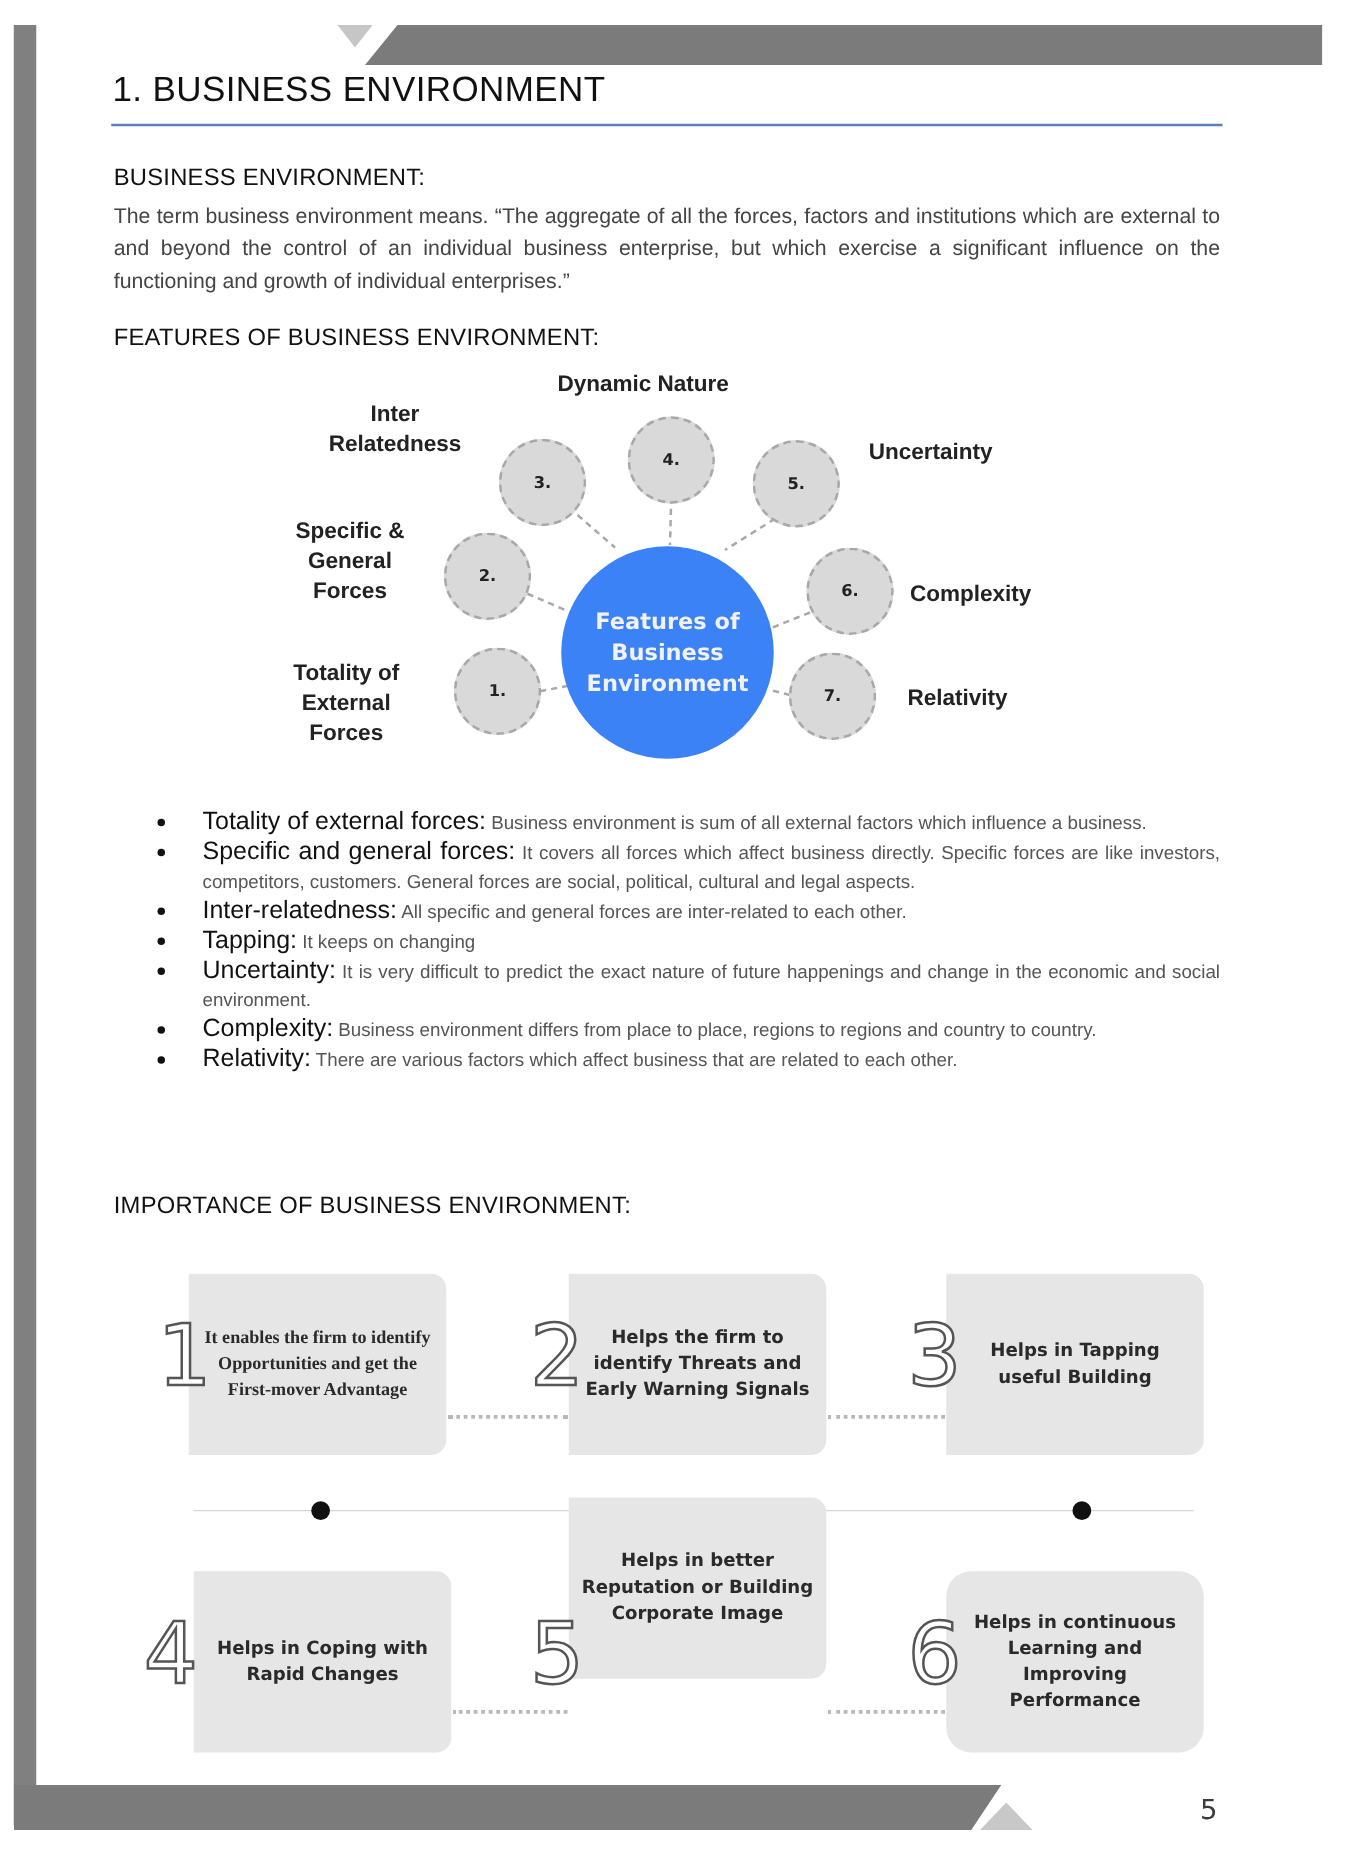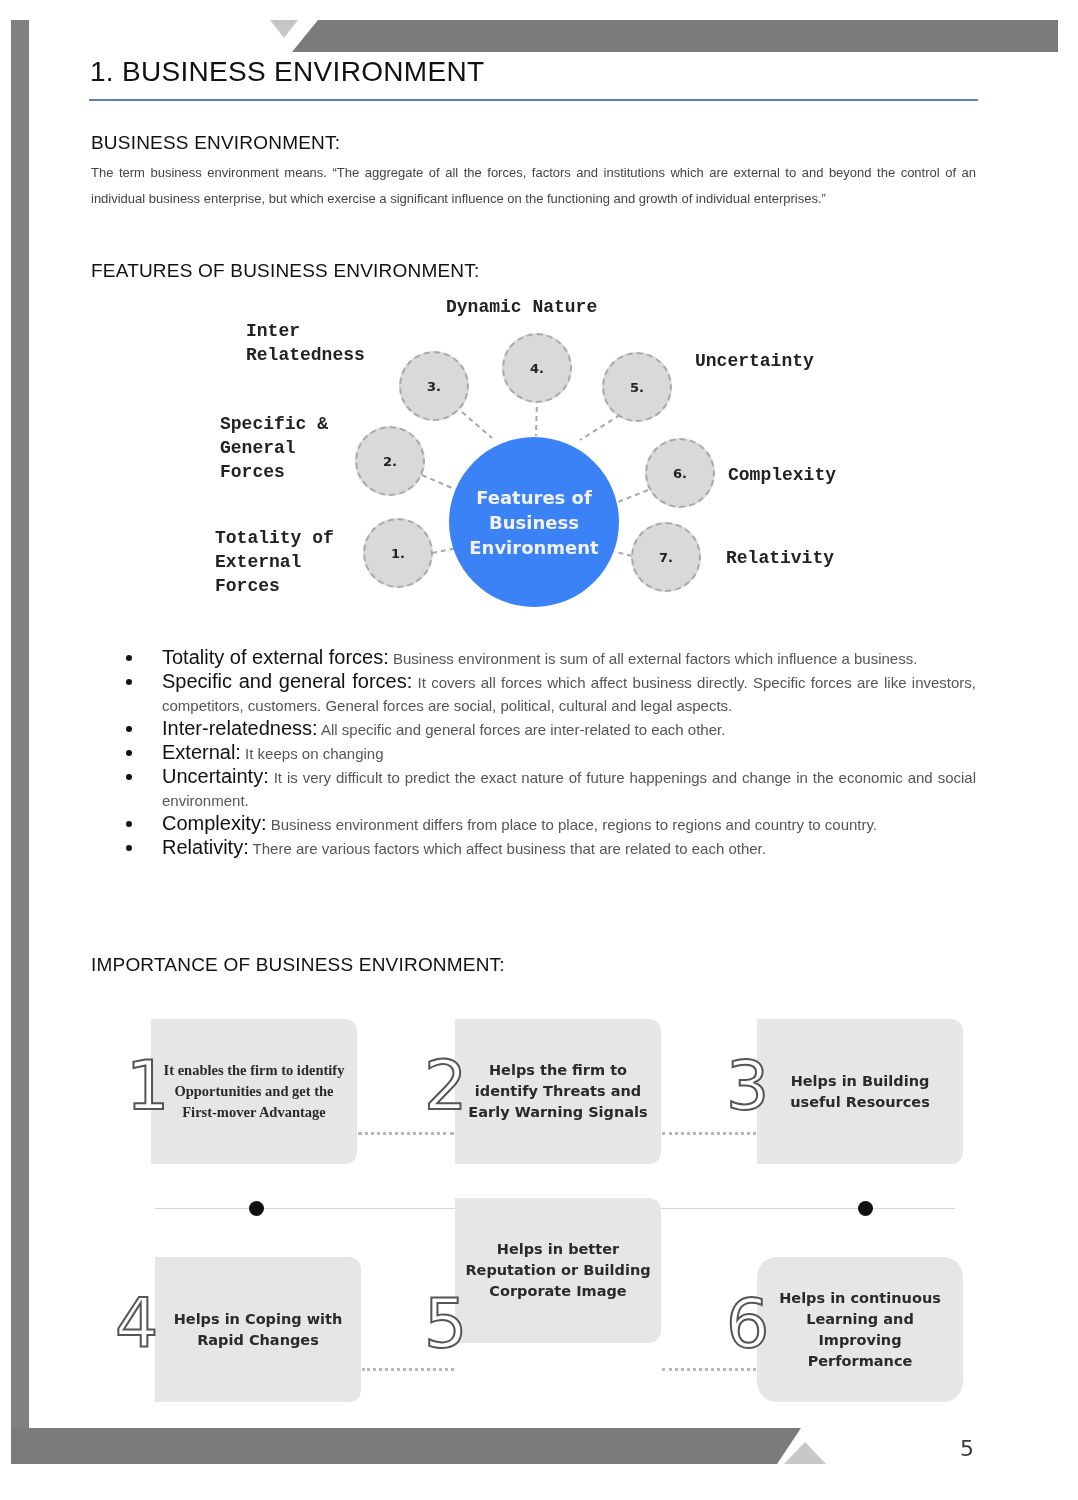--- a/index.html
+++ b/index.html
@@ -10,28 +10,28 @@
   .top-bar { position: absolute; left: 292px; top: 20px; width: 766px; height: 32px; background: #7b7b7b; clip-path: polygon(26px 0, 100% 0, 100% 100%, 0 100%); }
   .top-tri { position: absolute; left: 270px; top: 20px; width: 0; height: 0; border-left: 14px solid transparent; border-right: 14px solid transparent; border-top: 18px solid #c6c6c6; }
   .bottom-bar { position: absolute; left: 11px; top: 1428px; width: 790px; height: 36px; background: #7b7b7b; clip-path: polygon(0 0, 100% 0, calc(100% - 24px) 100%, 0 100%); }
   .bottom-tri { position: absolute; left: 784px; top: 1442px; width: 0; height: 0; border-left: 21px solid transparent; border-right: 21px solid transparent; border-bottom: 22px solid #c8c8c8; }
   .page-num { position: absolute; left: 960px; top: 1436px; font-size: 22px; color: #3a3a3a; font-family: "DejaVu Sans", sans-serif; }
 
   .title { position: absolute; left: 90px; top: 56px; font-size: 28px; letter-spacing: 0.3px; color: #111; }
   .title-rule { position: absolute; left: 89px; top: 99px; width: 889px; height: 2px; background: #5b80b8; }
 
   .h2 { position: absolute; left: 91px; font-size: 19px; color: #111; letter-spacing: 0.2px; }
-  .para { position: absolute; left: 91px; top: 160px; width: 885px; font-size: 13px; line-height: 26px; color: #444; text-align: justify; }
+  .para { position: absolute; left: 91px; top: 160px; width: 885px; font-size: 17px; line-height: 26px; color: #444; text-align: justify; }
 
   
   .diagram { position: absolute; left: 200px; top: 290px; width: 680px; height: 330px; }
   .diagram svg { position: absolute; left: 0; top: 0; }
   .node { position: absolute; width: 70px; height: 70px; margin-left: -35px; margin-top: -35px; border-radius: 50%; background: #d9d9d9; border: 2px dashed #a8a8a8; box-sizing: border-box; display: flex; align-items: center; justify-content: center; font-family: "DejaVu Sans", sans-serif; font-weight: bold; font-size: 13px; color: #222; }
   .hub { position: absolute; left: 334px; top: 232px; width: 170px; height: 170px; margin-left: -85px; margin-top: -85px; border-radius: 50%; background: #3b82f6; color: #f2f2f2; display: flex; align-items: center; justify-content: center; text-align: center; font-family: "DejaVu Sans", sans-serif; font-weight: bold; font-size: 18px; line-height: 25px; }
-  .flabel { position: absolute; font-family: Liberation Mono, monospace; font-weight: bold; font-size: 18px; line-height: 24px; color: #222; text-align: left; white-space: nowrap; }
+  .flabel { position: absolute; font-family: Liberation Sans, sans-serif; font-weight: bold; font-size: 18px; line-height: 24px; color: #222; text-align: center; white-space: nowrap; }
 
   
   .bullets { position: absolute; left: 126px; top: 646px; width: 850px; margin: 0; padding: 0; list-style: none; }
   .bullets li { position: relative; padding-left: 36px; font-size: 15px; line-height: 23px; color: #555; text-align: justify; }
   .bullets li .dot { position: absolute; left: 0; top: 9px; width: 6px; height: 6px; border-radius: 50%; background: #111; }
   .bullets li .term { font-size: 20px; color: #111; }
 
   
   .imp-card { position: absolute; width: 206px; height: 145px; background: #e6e6e6; border-radius: 0 12px 12px 0; display: flex; align-items: center; justify-content: center; text-align: center; font-family: "DejaVu Sans", sans-serif; font-weight: bold; font-size: 14.5px; line-height: 21px; color: #2a2a2a; box-sizing: border-box; padding: 0 10px; }
   .imp-num { position: absolute; font-family: "DejaVu Sans", sans-serif; font-size: 68px; line-height: 68px; color: #fff; -webkit-text-stroke: 2px #555; font-weight: normal; }
@@ -86,42 +86,42 @@
   <div class="flabel" style="left:246px; top:5px;">Dynamic Nature</div>
   <div class="flabel" style="left:495px; top:59px;">Uncertainty</div>
   <div class="flabel" style="left:528px; top:173px;">Complexity</div>
   <div class="flabel" style="left:526px; top:256px;">Relativity</div>
 </div>
 
 <ul class="bullets">
   <li><span class="dot"></span><span class="term">Totality of external forces:</span><span> Business environment is sum of all external factors which influence a business.</span></li>
   <li><span class="dot"></span><span class="term">Specific and general forces:</span><span> It covers all forces which affect business directly. Specific forces are like investors, competitors, customers. General forces are social, political, cultural and legal aspects.</span></li>
   <li><span class="dot"></span><span class="term">Inter-relatedness:</span><span> All specific and general forces are inter-related to each other.</span></li>
-  <li><span class="dot"></span><span class="term">External:</span><span> It keeps on changing</span></li>
+  <li><span class="dot"></span><span class="term">Tapping:</span><span> It keeps on changing</span></li>
   <li><span class="dot"></span><span class="term">Uncertainty:</span><span> It is very difficult to predict the exact nature of future happenings and change in the economic and social environment.</span></li>
   <li><span class="dot"></span><span class="term">Complexity:</span><span> Business environment differs from place to place, regions to regions and country to country.</span></li>
   <li><span class="dot"></span><span class="term">Relativity:</span><span> There are various factors which affect business that are related to each other.</span></li>
 </ul>
 
 <div class="h2" style="top:954px;">IMPORTANCE OF BUSINESS ENVIRONMENT:</div>
 
 <div>
 
   <div class="dotline" style="left:358px; top:1132px; width:96px;"></div>
   <div class="dotline" style="left:662px; top:1132px; width:94px;"></div>
   <div class="dotline" style="left:362px; top:1368px; width:92px;"></div>
   <div class="dotline" style="left:662px; top:1368px; width:94px;"></div>
 
   <div class="imp-card" style="left:151px; top:1019px;font-family:Liberation Serif, serif;">It enables the firm to identify Opportunities and get the First-mover Advantage</div>
   <div class="imp-num" style="left:126px; top:1052px;">1</div>
 
   <div class="imp-card" style="left:455px; top:1019px;text-align:center;">Helps the firm to identify Threats and Early Warning Signals</div>
   <div class="imp-num" style="left:424px; top:1052px;">2</div>
 
-  <div class="imp-card" style="left:757px; top:1019px;">Helps in Building useful Resources</div>
+  <div class="imp-card" style="left:757px; top:1019px;">Helps in Tapping useful Building</div>
   <div class="imp-num" style="left:726px; top:1052px;">3</div>
 
   <div class="timeline"></div>
   <div class="tl-dot" style="left:256px; top:1208px;"></div>
   <div class="tl-dot" style="left:562px; top:1208px;"></div>
   <div class="tl-dot" style="left:865px; top:1208px;"></div>
 
   <div class="imp-card" style="left:155px; top:1257px;">Helps in Coping with Rapid Changes</div>
   <div class="imp-num" style="left:115px; top:1290px;">4</div>
 

